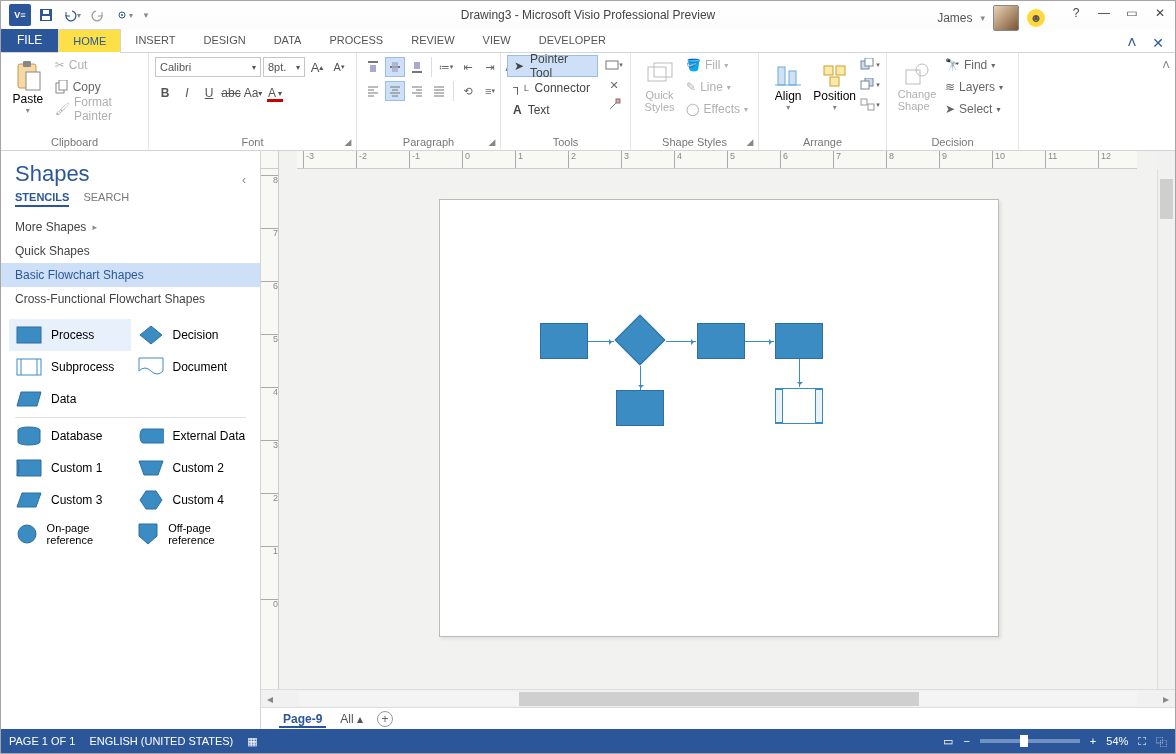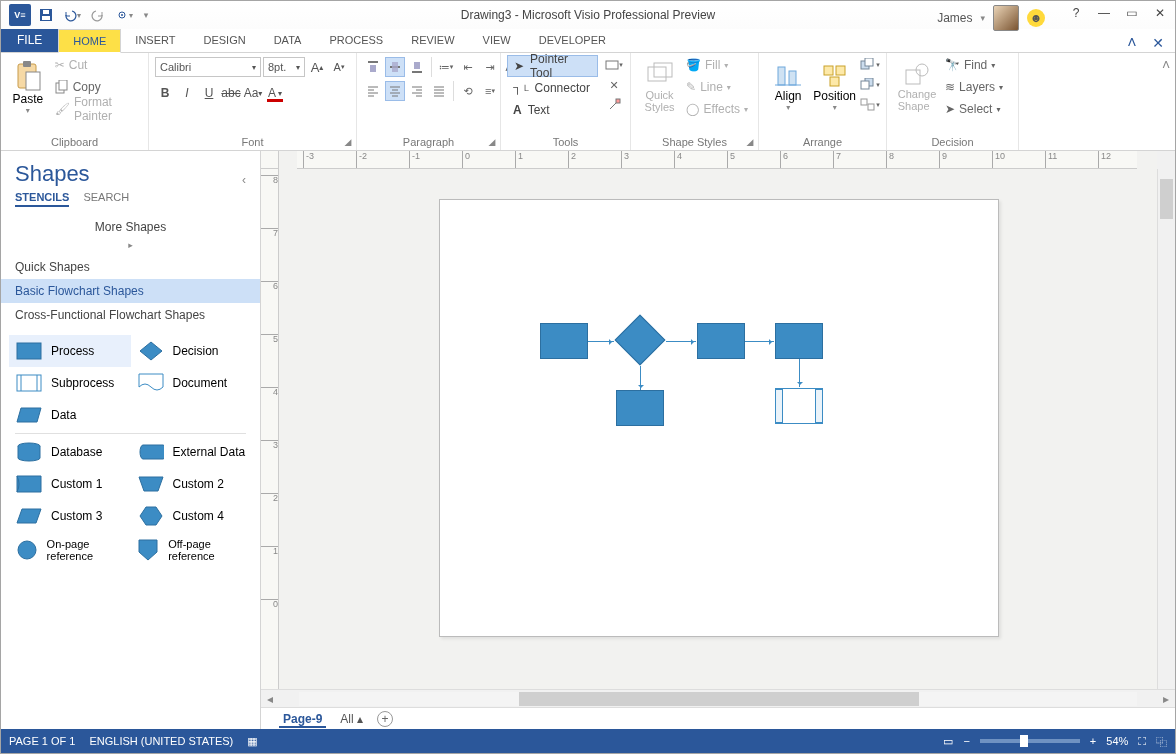--- a/index.html
+++ b/index.html
@@ -41,21 +41,21 @@
   .tool-item{display:flex;align-items:center;gap:6px;padding:1px 6px;height:22px;color:#444;}
   .tool-item.sel-hl{background:#cde0f7;border:1px solid #9abce8;}
   
   .content{flex:1;display:flex;min-height:0;}
   .shapes-pane{width:260px;background:#fff;border-right:1px solid #d4d4d4;display:flex;flex-direction:column;padding:6px 0 0 0;}
   .shapes-pane h1{margin:0;padding:4px 14px 0;font-weight:300;font-size:22px;color:#2b579a;display:flex;align-items:flex-end;justify-content:space-between;}
   .pane-tabs{display:flex;gap:14px;padding:4px 14px 8px;font-size:11px;}
   .pane-tabs span{color:#777;}
   .pane-tabs span.active{color:#2b579a;border-bottom:2px solid #2b579a;padding-bottom:2px;font-weight:600;}
   .stencil-list{display:flex;flex-direction:column;}
-  .stencil{padding:5px 14px;color:#444;font-size:12px;flex-direction:column;}
+  .stencil{padding:5px 14px;color:#444;font-size:12px;}
   .stencil.active{background:#cde0f7;color:#2b579a;}
   .stencil.more{display:flex;align-items:center;gap:6px;}
   .shape-grid{display:grid;grid-template-columns:1fr 1fr;padding:8px 8px;gap:0;}
   .shape-item{display:flex;align-items:center;gap:8px;padding:6px 6px;}
   .shape-item.dragged{background:#e8f0fc;}
   .shp{width:28px;height:20px;display:flex;align-items:center;justify-content:center;}
   .shape-sep{grid-column:1/3;height:1px;background:#e0e0e0;margin:2px 6px;}
   
   .canvas-wrap{flex:1;display:flex;flex-direction:column;background:#f2f2f0;position:relative;}
   .ruler-h{height:18px;background:#f8f8f5;border-bottom:1px solid #ccc;margin-left:18px;margin-right:20px;position:relative;overflow:hidden;}

